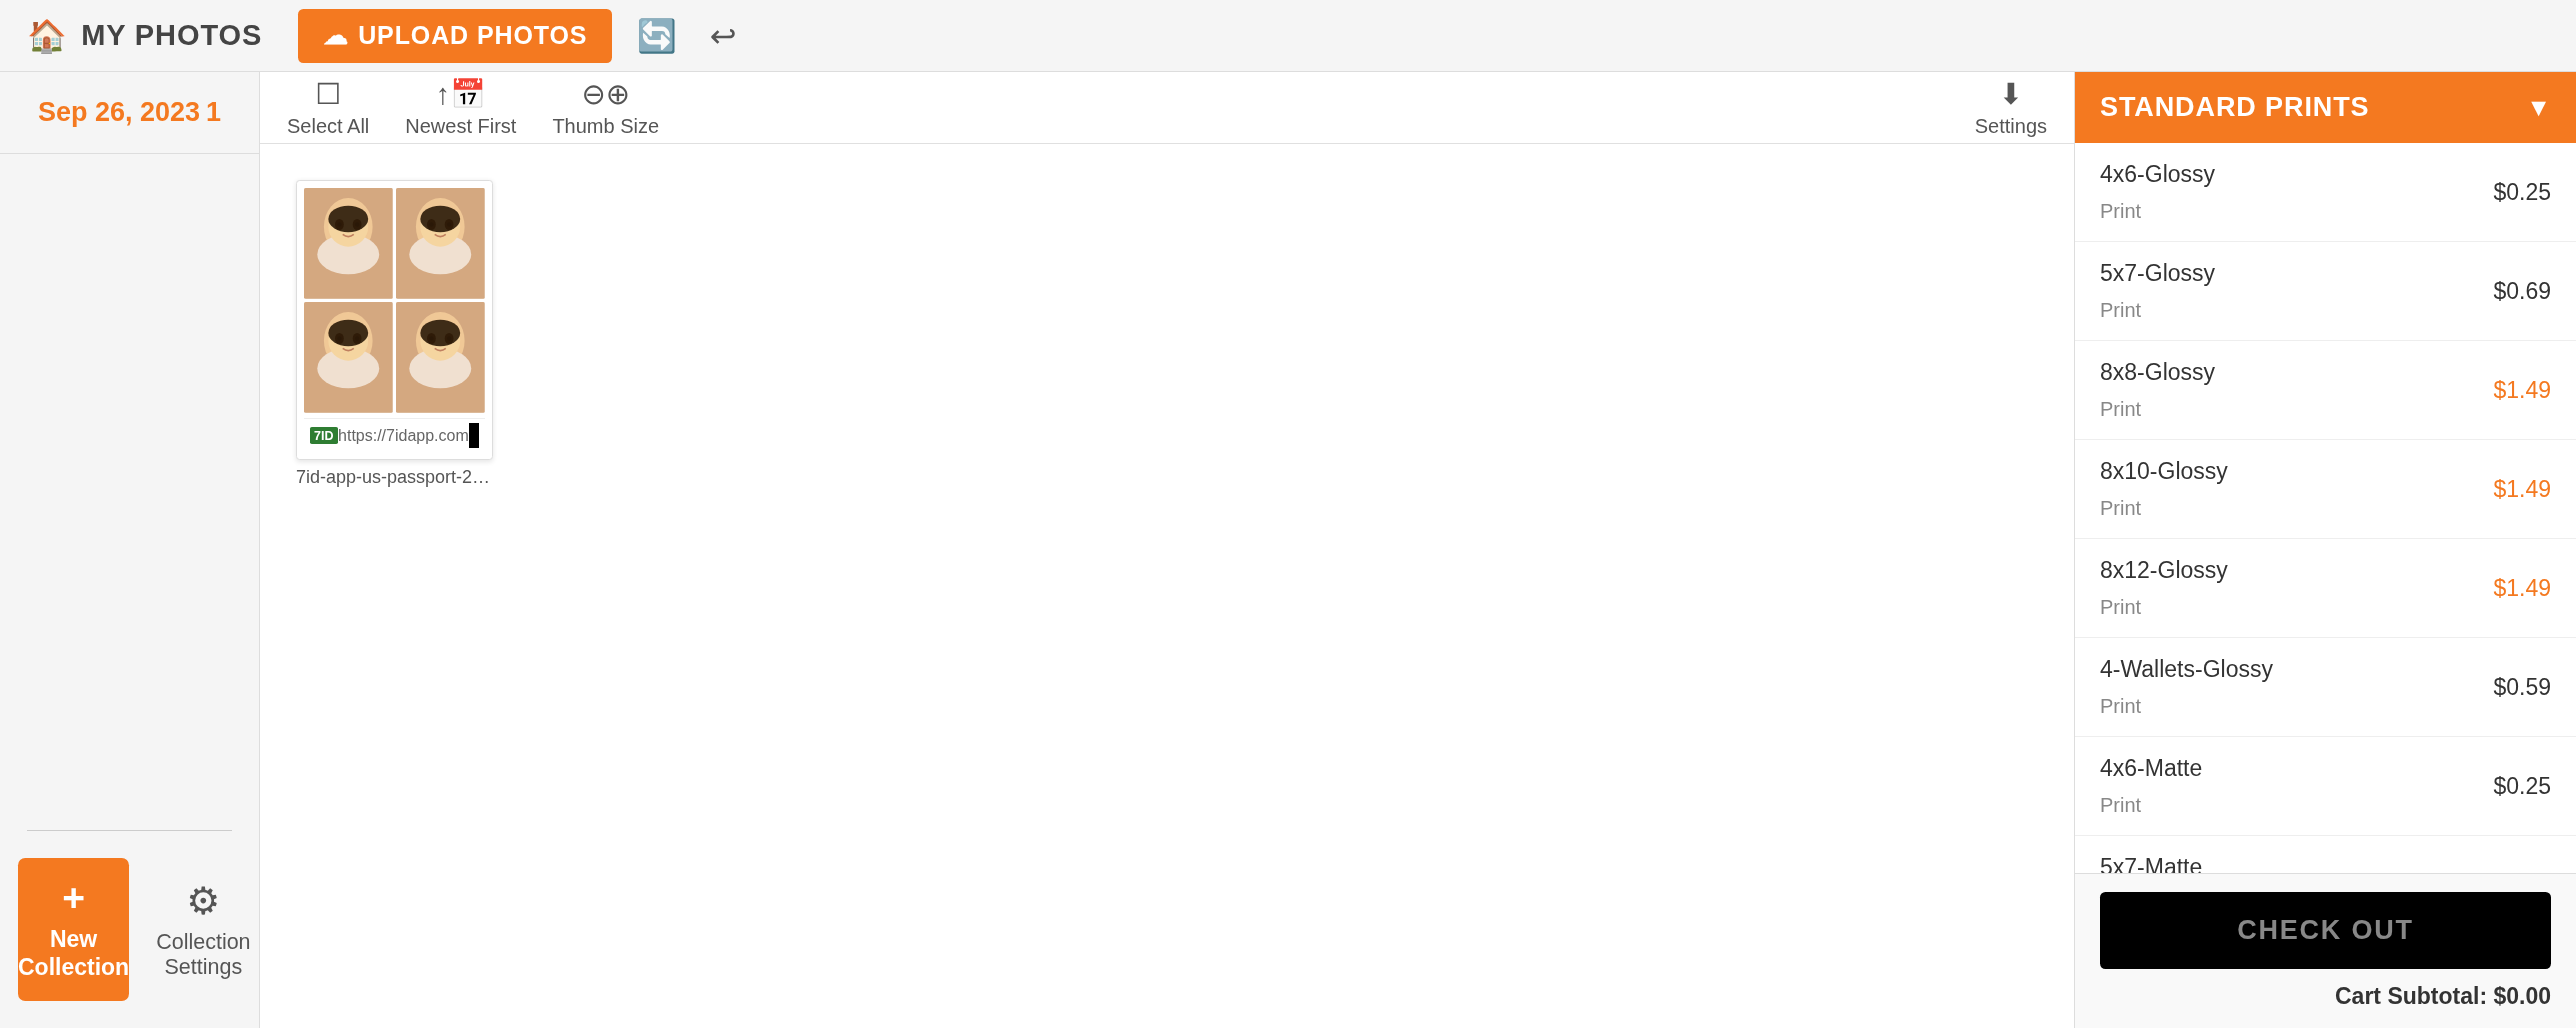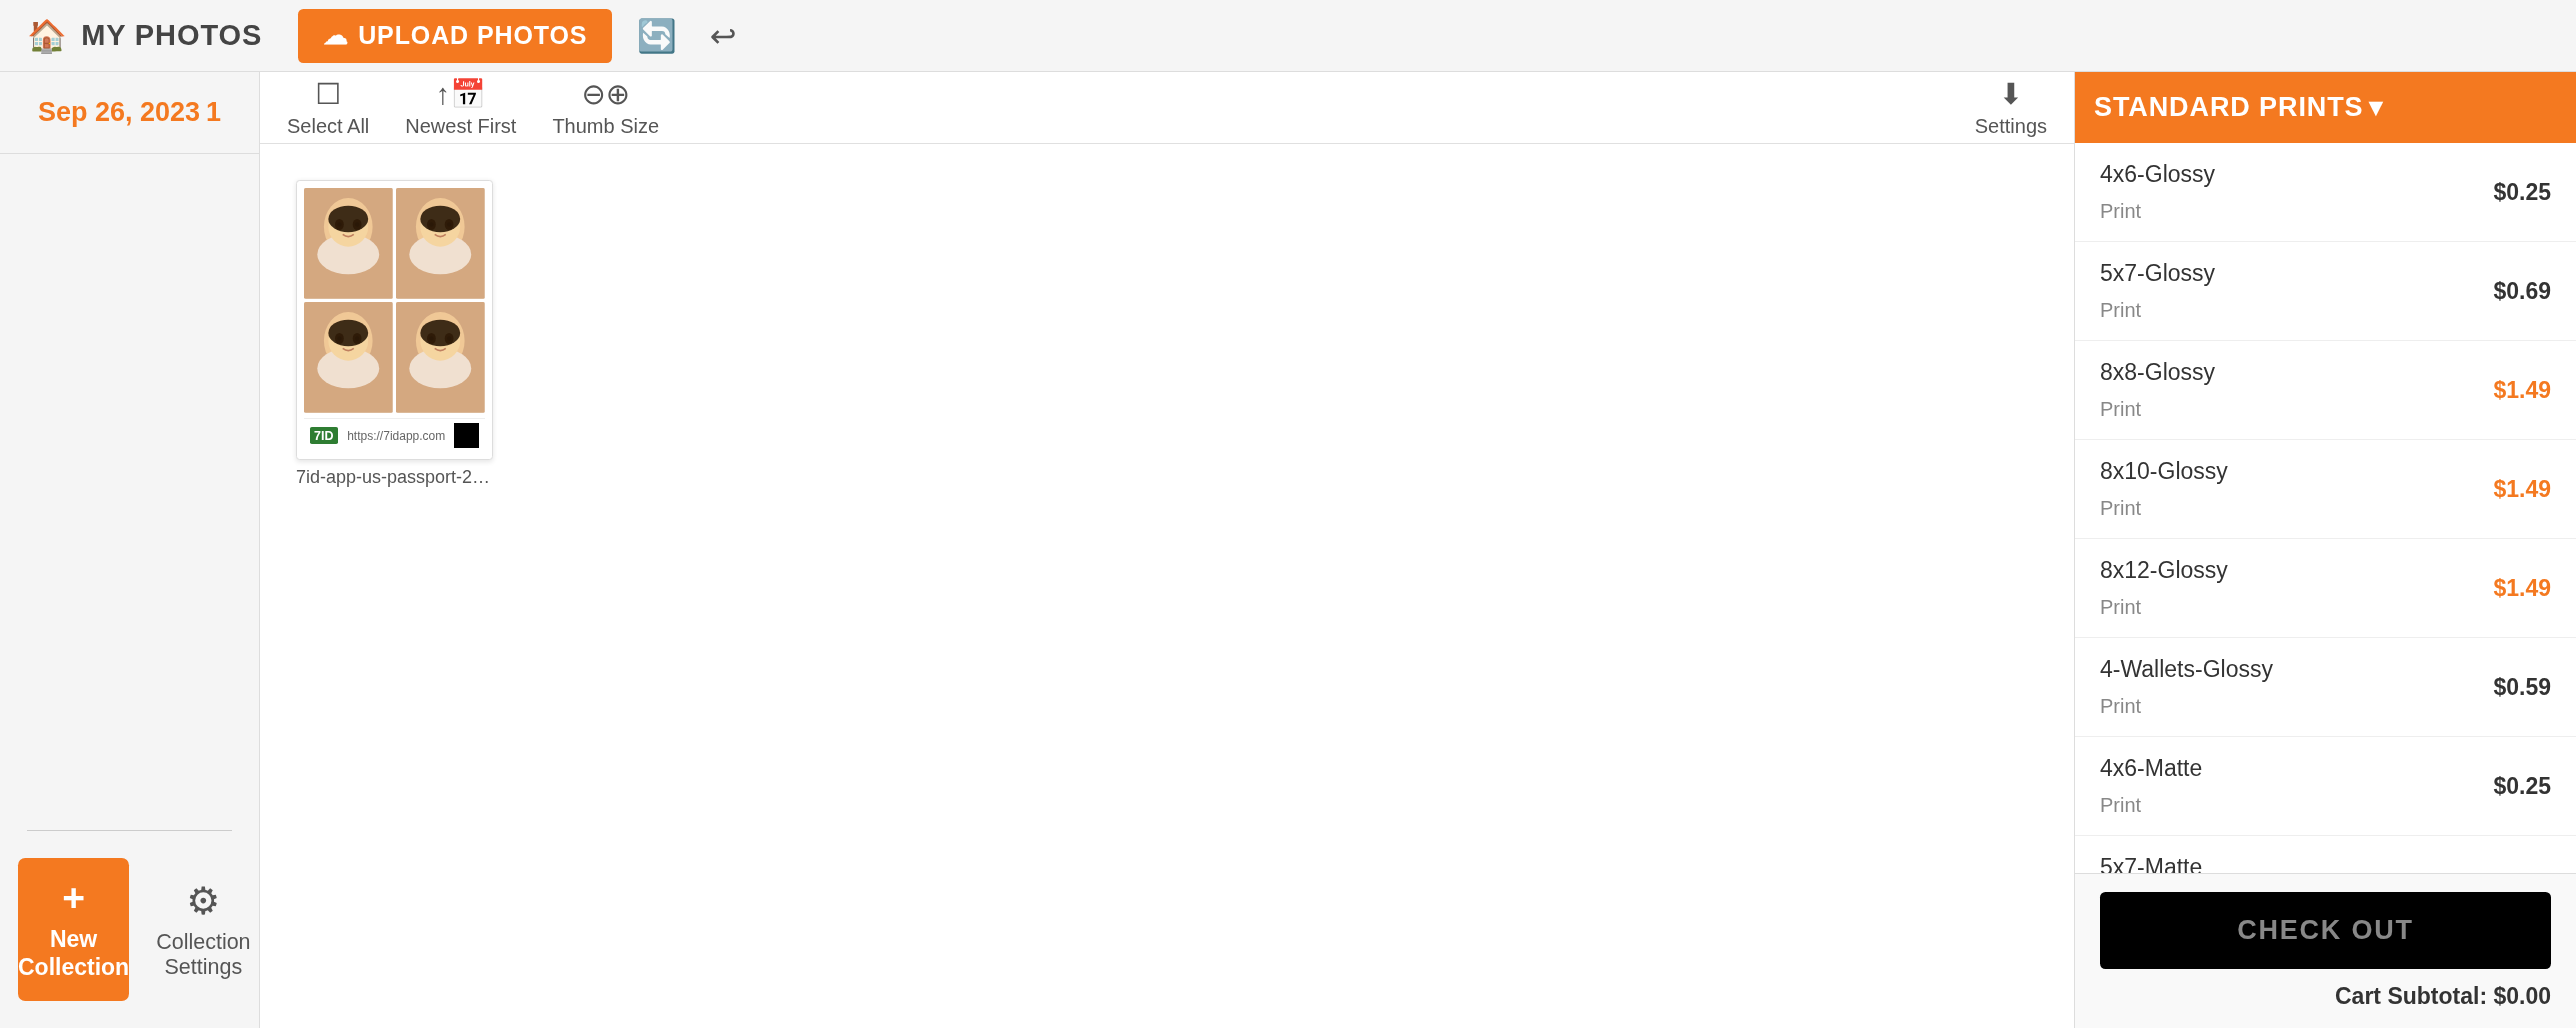--- a/index.html
+++ b/index.html
@@ -239,21 +239,21 @@
     }
     .photo-footer-logo {
       background: #2e7d32;
       color: white;
       font-size: 12.5px;
       font-weight: bold;
       padding: 1.8px 4.5px;
       border-radius: 1.8px;
     }
     .photo-footer-url {
-      font-size: 12px;
+      font-size: 16px;
       color: #666;
     }
     .photo-footer-qr {
       width: 25px;
       height: 25px;
       background: #000;
     }
     .photo-name {
       font-size: 18px;
       color: #555;
@@ -269,23 +269,24 @@
       width: 502px;
       background: #f9f9f9;
       border-left: 0.9px solid #ddd;
       display: flex;
       flex-direction: column;
       flex-shrink: 0;
     }
     .standard-prints-header {
       background: #f47920;
       color: white;
-      padding: 20px 19px;
-      display: flex;
-      align-items: center;
+      padding: 20px 25px;
+      display: flex;
+      align-items: center;
+      justify-content: space-between;
       cursor: pointer;
       flex-shrink: 0;
     }
     .standard-prints-label {
       font-size: 27px;
       font-weight: bold;
       letter-spacing: 0.9px;
     }
     .standard-prints-chevron {
       font-size: 25px;
@@ -309,21 +310,21 @@
       font-weight: normal;
       color: #333;
     }
     .print-type {
       font-size: 20px;
       color: #888;
       margin-top: 12px;
     }
     .print-price {
       font-size: 23px;
-      font-weight: bold;
+      font-weight: normal;
       color: #333;
     }
     .print-price.highlight {
       color: #f47920;
     }
     .checkout-section {
       padding: 18px 25px;
       background: #f9f9f9;
       border-top: 0.9px solid #ddd;
       flex-shrink: 0;

